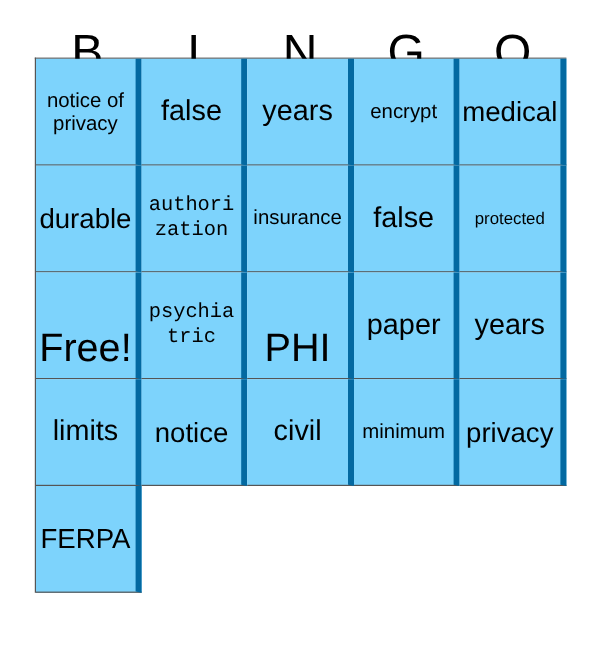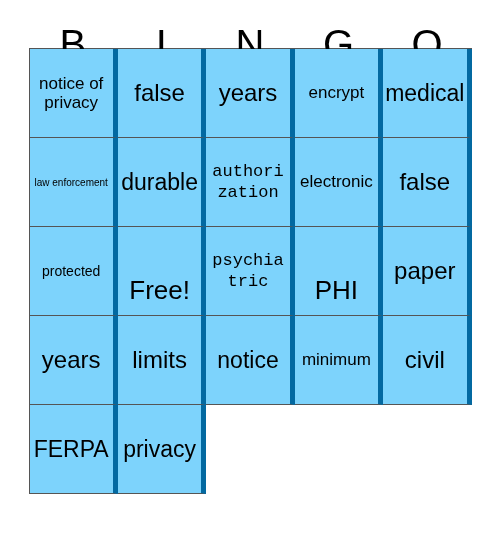--- a/index.html
+++ b/index.html
@@ -70,21 +70,21 @@
   .cell-text {
     display: block;
     width: 100%;
     line-height: 1.05;
     word-wrap: break-word;
     overflow-wrap: break-word;
     hyphens: none;
   }
 
   
-  .sz-xxl .cell-text { font-size: 26px; line-height: 1.0; margin-top: 37px; }
+  .sz-xxl .cell-text { font-size: 33px; line-height: 1.0; margin-top: 37px; }
   .sz-xl  .cell-text { font-size: 24px; line-height: 1.0; }
   .sz-lg  .cell-text { font-size: 23px; line-height: 1.05; }
   .sz-md  .cell-text { font-size: 17px; line-height: 1.12; }
   .sz-sm  .cell-text { font-size: 14px; line-height: 1.2;  }
   .sz-xs  .cell-text { font-size: 17px; line-height: 1.25; font-family: Liberation Mono, monospace; }
   .sz-xxs .cell-text { font-size: 10px; line-height: 1.3;  }
 </style>
 </head>
 <body>
 
@@ -109,31 +109,28 @@
     <div class="bingo-cell sz-xl">
         <span class="cell-text">years</span>
       </div>
     <div class="bingo-cell sz-md">
         <span class="cell-text">encrypt</span>
       </div>
 
     <div class="bingo-cell sz-lg">
         <span class="cell-text">medical</span>
       </div>
-    <div class="bingo-cell sz-xxs">
-        <span class="cell-text">law enforcement</span>
-      </div>
     <div class="bingo-cell sz-lg">
         <span class="cell-text">durable</span>
       </div>
     <div class="bingo-cell sz-xs">
         <span class="cell-text">authorization</span>
       </div>
     <div class="bingo-cell sz-md">
-        <span class="cell-text">electronic</span>
+        <span class="cell-text">insurance</span>
       </div>
 
     <div class="bingo-cell sz-xl">
         <span class="cell-text">false</span>
       </div>
     <div class="bingo-cell sz-sm">
         <span class="cell-text">protected</span>
       </div>
     <div class="bingo-cell sz-xxl">
         <span class="cell-text">Free!</span>
@@ -151,27 +148,27 @@
     <div class="bingo-cell sz-xl">
         <span class="cell-text">years</span>
       </div>
     <div class="bingo-cell sz-xl">
         <span class="cell-text">limits</span>
       </div>
 
     <div class="bingo-cell sz-lg">
         <span class="cell-text">notice</span>
       </div>
+    <div class="bingo-cell sz-xl">
+        <span class="cell-text">civil</span>
+      </div>
     <div class="bingo-cell sz-md">
         <span class="cell-text">minimum</span>
       </div>
-    <div class="bingo-cell sz-xl">
-        <span class="cell-text">civil</span>
+    <div class="bingo-cell sz-lg">
+        <span class="cell-text">privacy</span>
       </div>
     <div class="bingo-cell sz-lg">
         <span class="cell-text">FERPA</span>
-      </div>
-    <div class="bingo-cell sz-lg">
-        <span class="cell-text">privacy</span>
       </div>
 
   </div>
 </div>
 
 </body></html>

